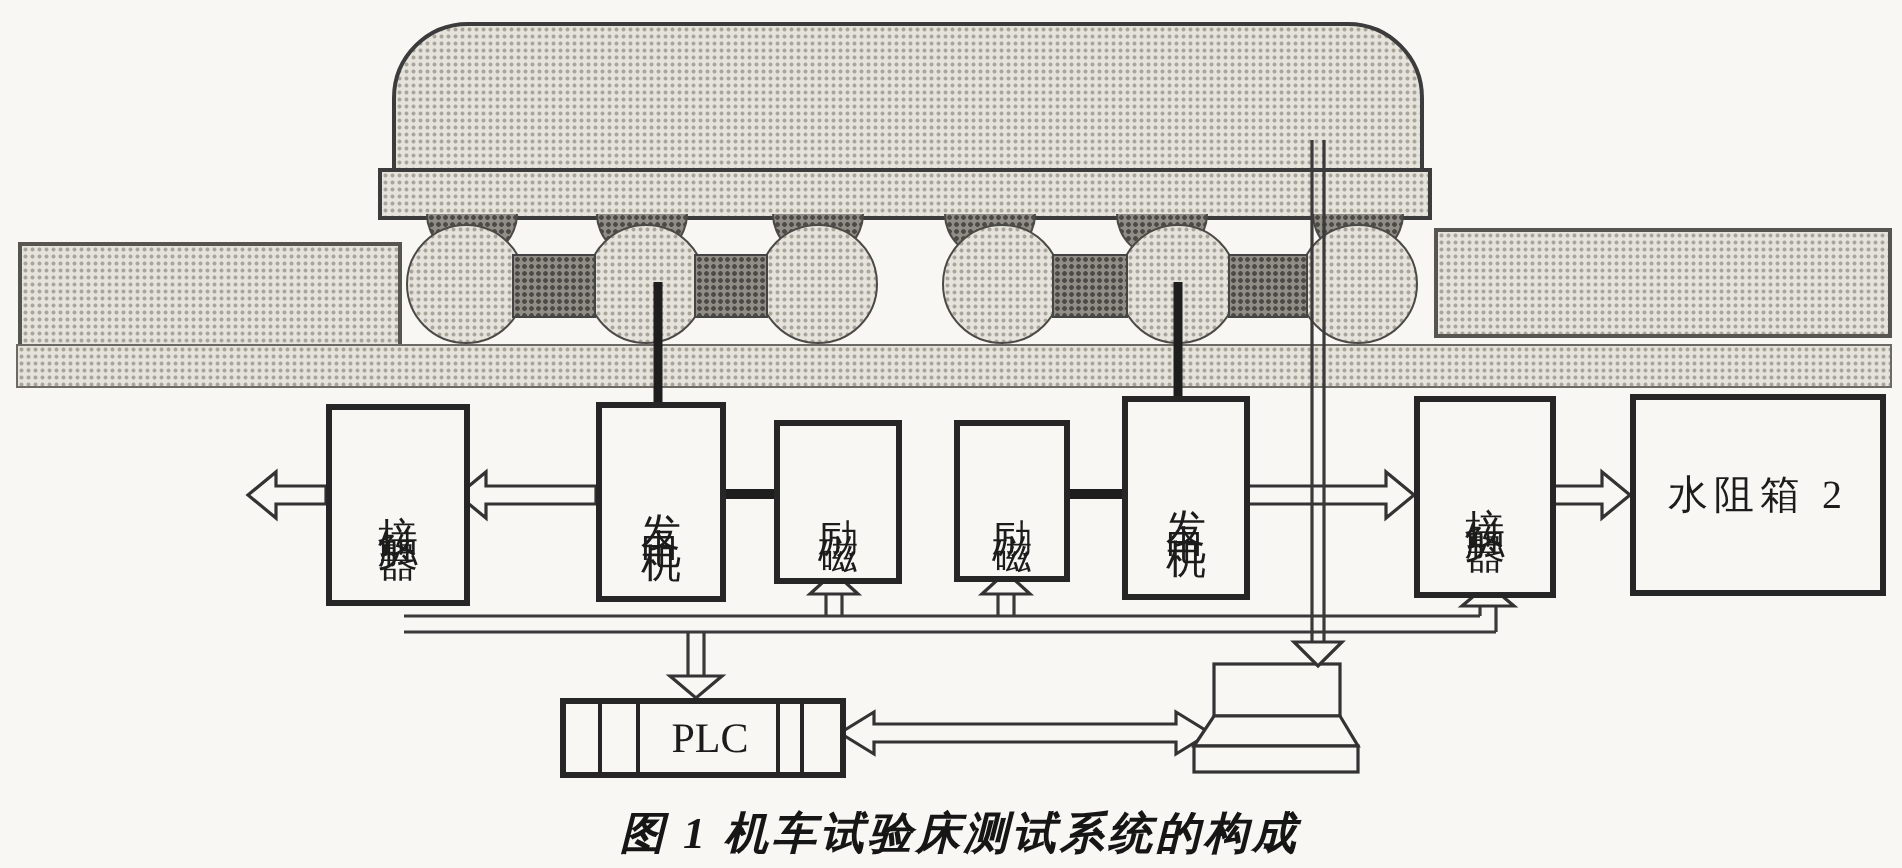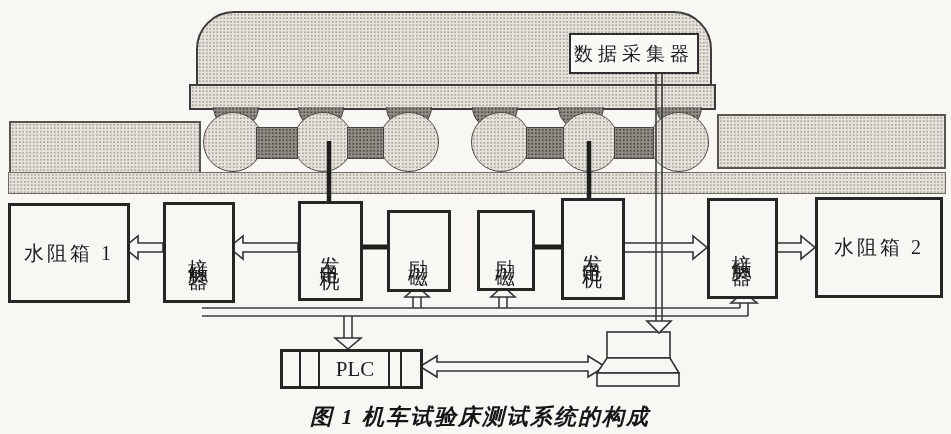--- a/index.html
+++ b/index.html
@@ -132,27 +132,21 @@
       <rect x="597" y="373" width="82" height="13"></rect>
     </g>
 
     <g stroke="#3a3a3a" stroke-width="1.6" fill="none">
       <line x1="656" y1="70" x2="656" y2="321"></line>
       <line x1="662" y1="70" x2="662" y2="321"></line>
     </g>
     <polygon fill="#f8f7f3" stroke="#333" stroke-width="1.6" points="647,321 671,321 659,333"></polygon>
   </svg>
 
-  <div class="abs dc-box">
-    <span class="lbl">数据采集器</span>
-  </div>
 
-  <div class="abs box" style="left:8px;top:203px;width:116px;height:94px">
-    <span class="lbl">水阻箱 1</span>
-  </div>
   <div class="abs box" style="left:163px;top:202px;width:66px;height:95px">
     <span class="lbl vert">接触器</span>
   </div>
   <div class="abs box" style="left:298px;top:201px;width:59px;height:94px">
     <span class="lbl vert">发电机</span>
   </div>
   <div class="abs box" style="left:387px;top:210px;width:58px;height:76px">
     <span class="lbl vert">励磁</span>
   </div>
   <div class="abs box" style="left:477px;top:210px;width:52px;height:75px">

